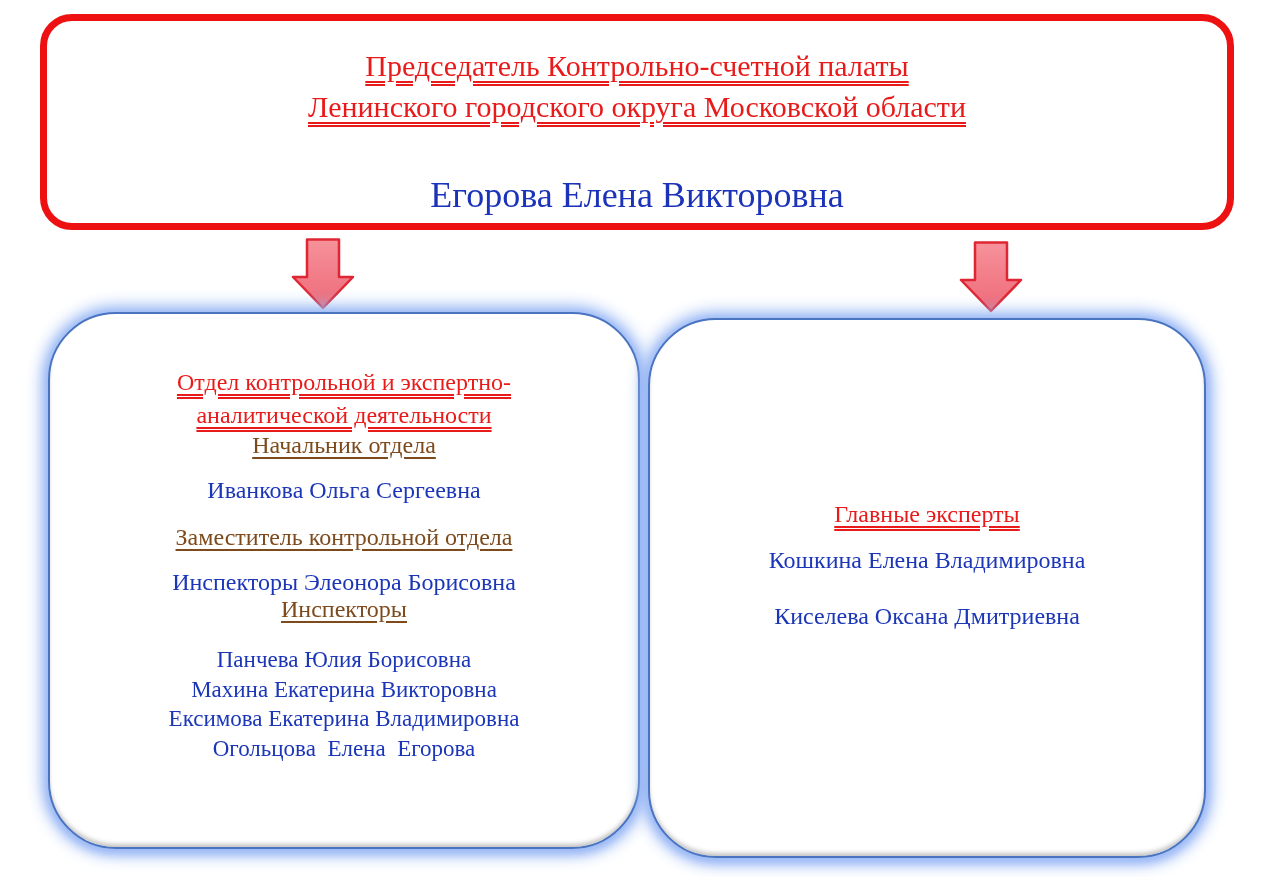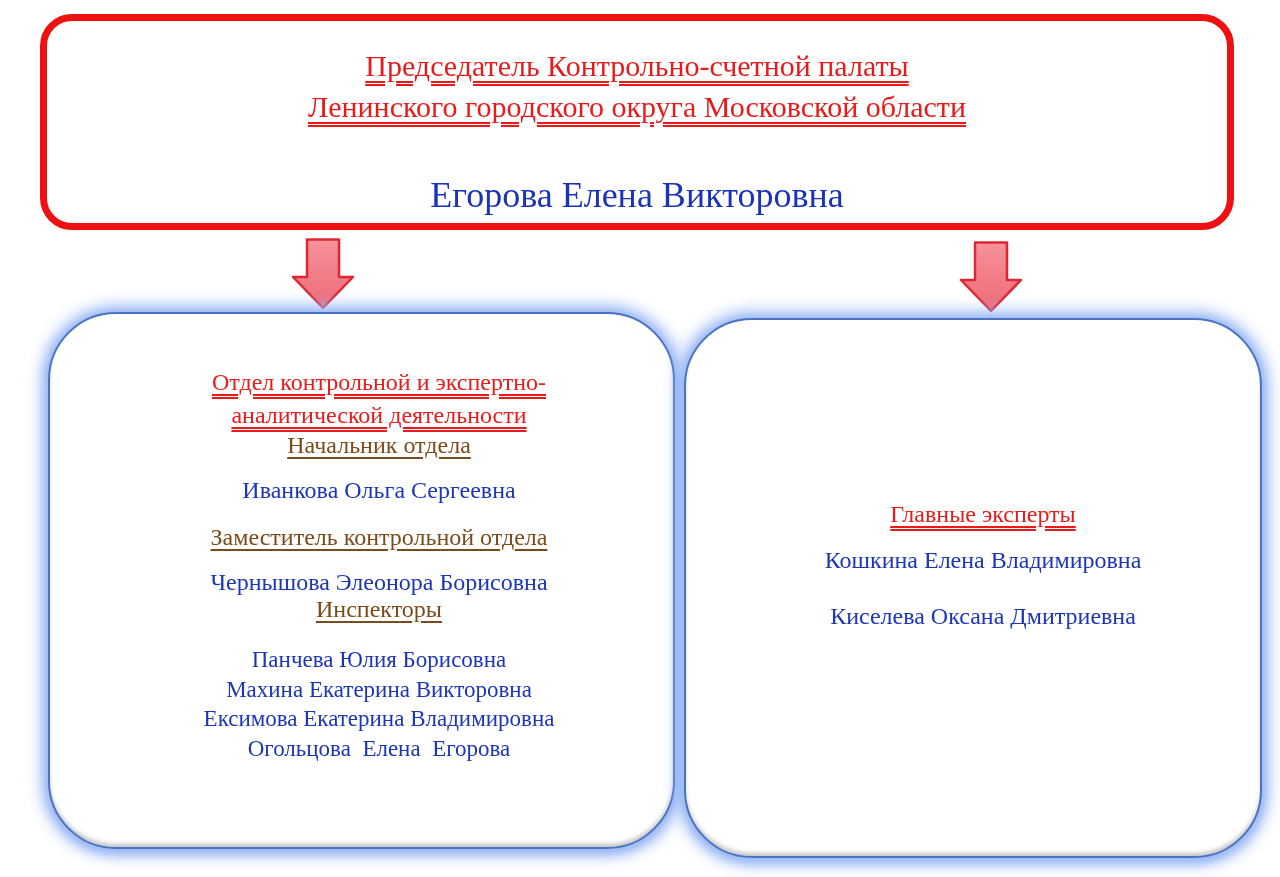--- a/index.html
+++ b/index.html
@@ -51,22 +51,22 @@
     position: absolute;
     background: #ffffff;
     border: 2px solid #4a74c0;
     border-radius: 68px;
     box-shadow:
       0 0 16px 6px rgba(150, 182, 245, 0.95),
       0 2px 10px 2px rgba(140, 170, 240, 0.8),
       inset 0 -4px 4px -1px rgba(125, 125, 125, 0.45);
     text-align: center;
   }
-  .dept-left  { left: 48px;  top: 312px; width: 588px; height: 533px; padding-left: 35px; }
-  .dept-right { left: 684px; top: 318px; width: 554px; height: 536px; padding-left: 20px; }
+  .dept-left  { left: 48px;  top: 312px; width: 588px; height: 533px; }
+  .dept-right { left: 648px; top: 318px; width: 554px; height: 536px; }
 
   .red-heading {
     font-size: 24px;
     line-height: 33px;
     color: #e81a1a;
   }
   .red-heading .u-double {
     text-decoration: underline;
     text-decoration-style: double;
     text-decoration-thickness: 1.5px;
@@ -135,21 +135,21 @@
   <div class="dept-box dept-left">
     <div class="red-heading dept-title">
       <span class="u-double">Отдел контрольной и экспертно-</span><br>
       <span class="u-double">аналитической деятельности</span>
     </div>
 
     <div class="brown-heading h-chief">Начальник отдела</div>
     <div class="person-name n-chief">Иванкова Ольга Сергеевна</div>
 
     <div class="brown-heading h-deputy">Заместитель контрольной отдела</div>
-    <div class="person-name n-deputy">Чернышова Элеонора Борисовна</div>
+    <div class="person-name n-deputy">Инспекторы Элеонора Борисовна</div>
 
     <div class="brown-heading h-inspectors">Инспекторы</div>
 
     <div class="inspector-list">
       <div class="person-name">Панчева Юлия Борисовна</div>
       <div class="person-name">Махина Екатерина Викторовна</div>
       <div class="person-name">Ексимова Екатерина Владимировна</div>
       <div class="person-name">Огольцова  Елена  Егорова</div>
     </div>
   </div>

